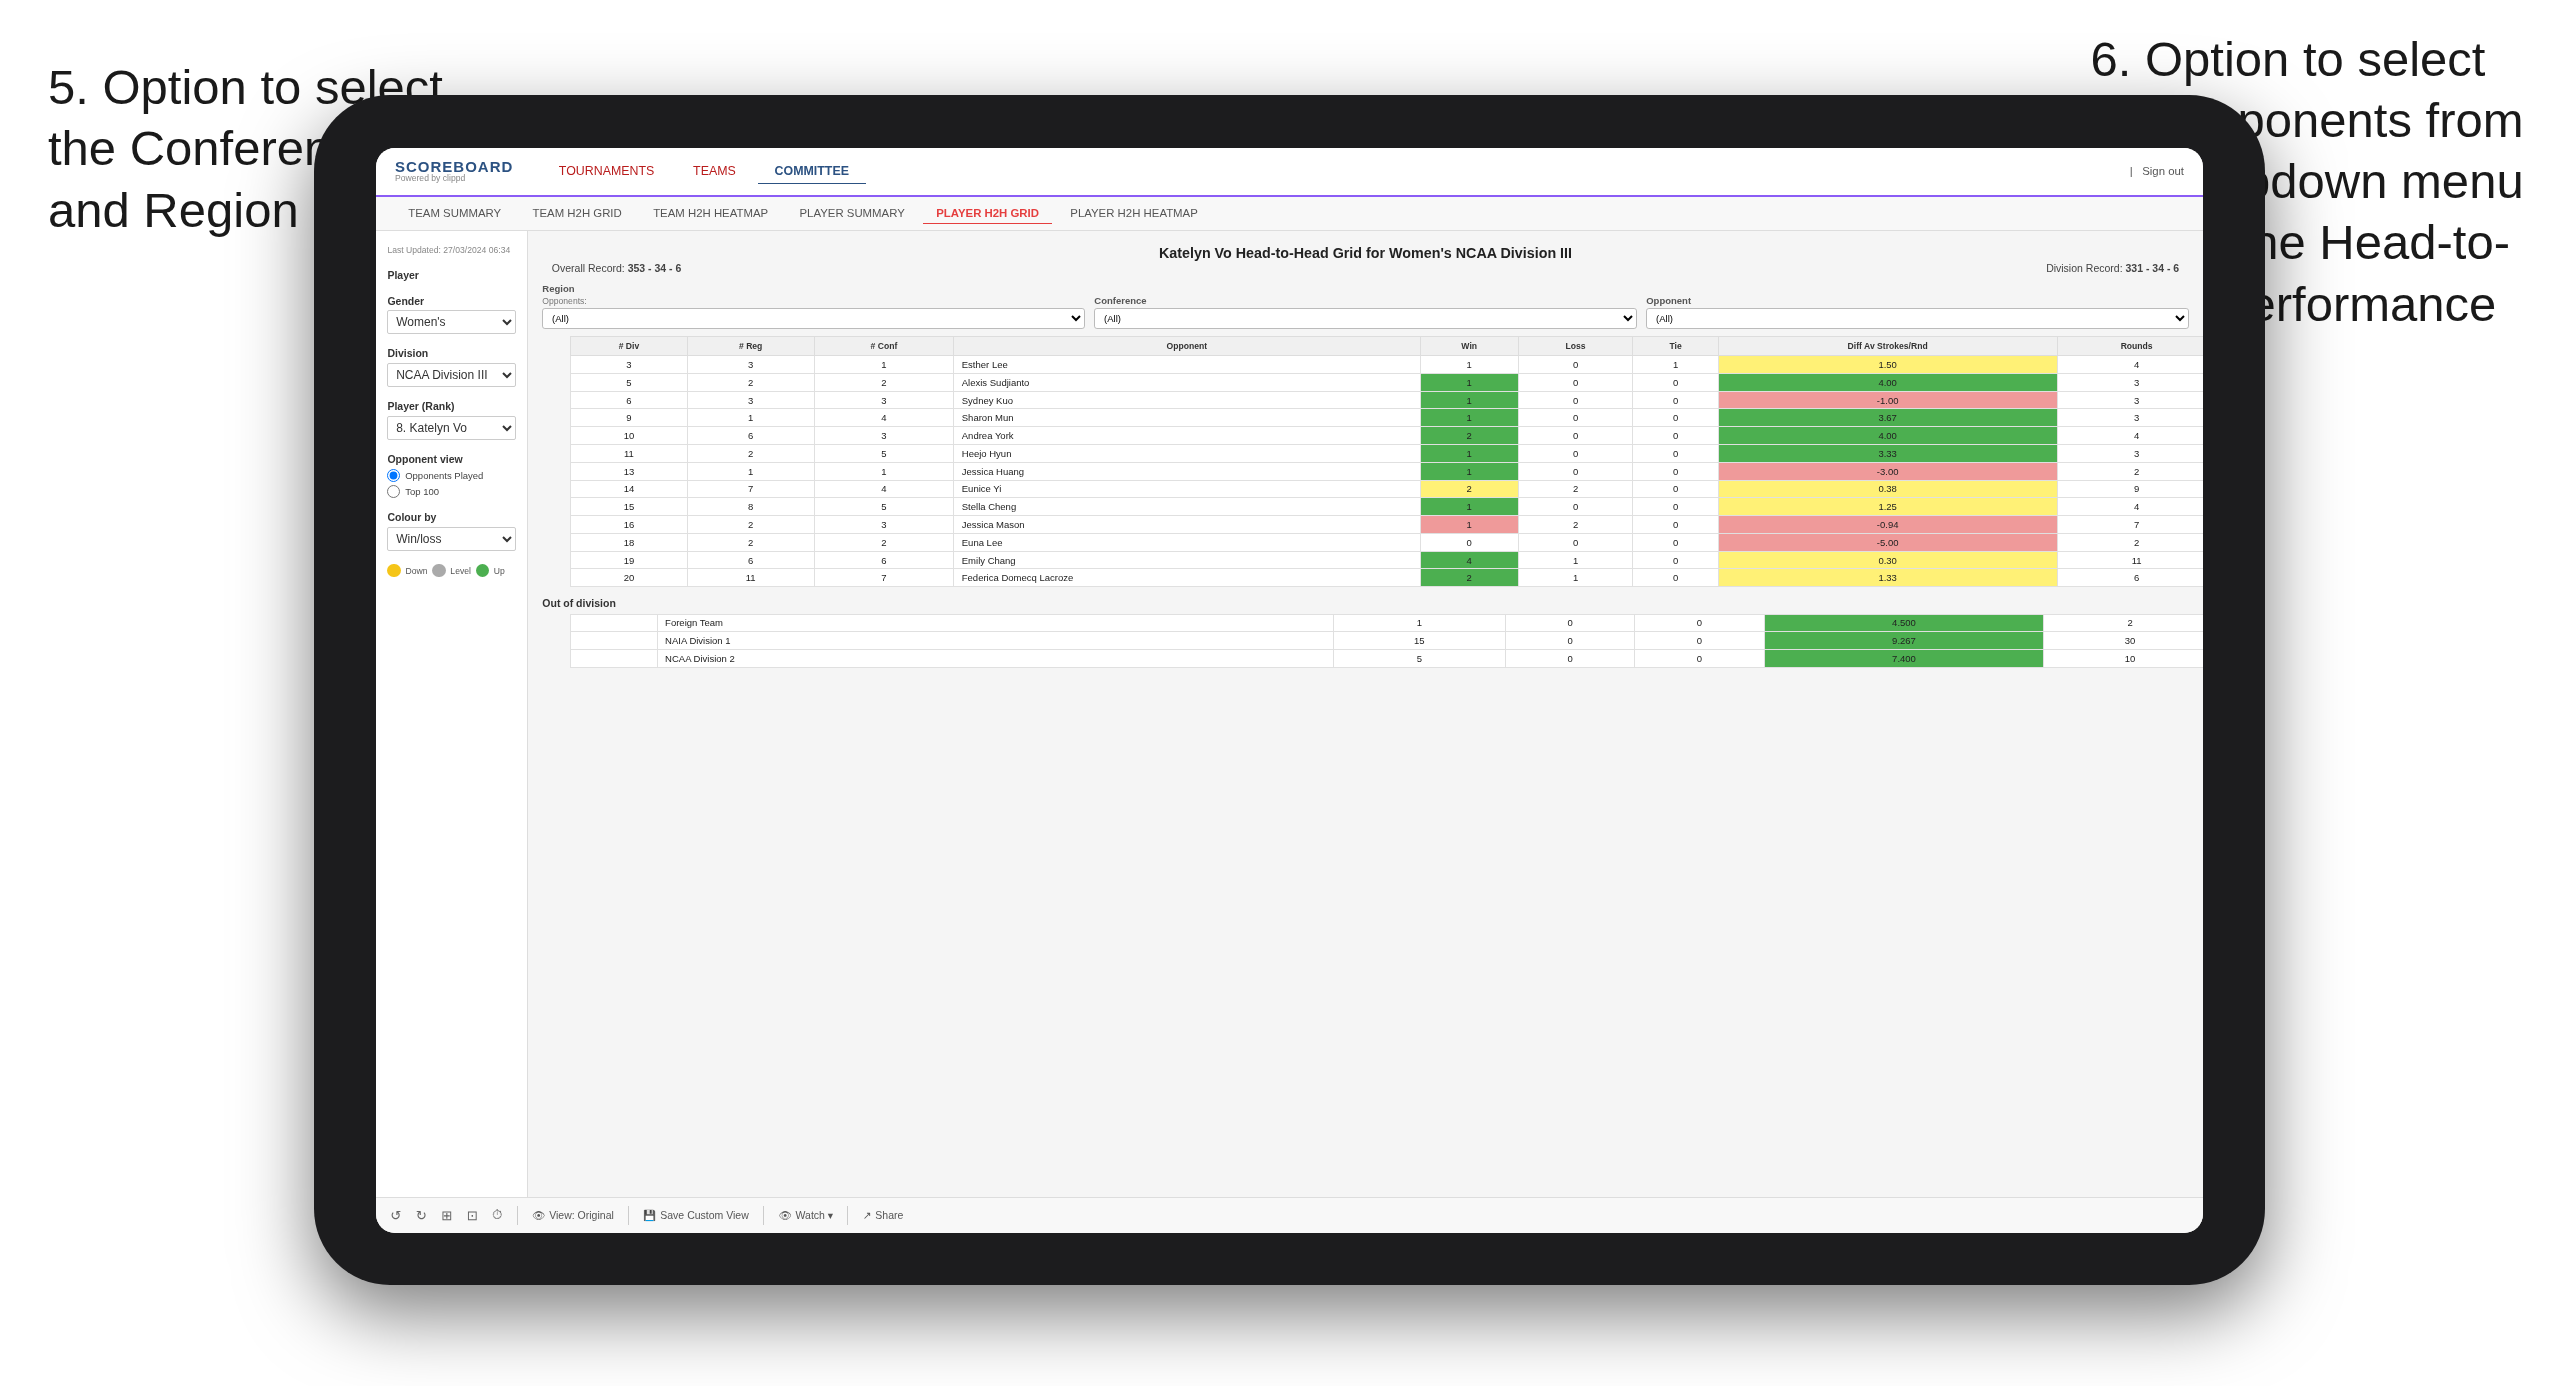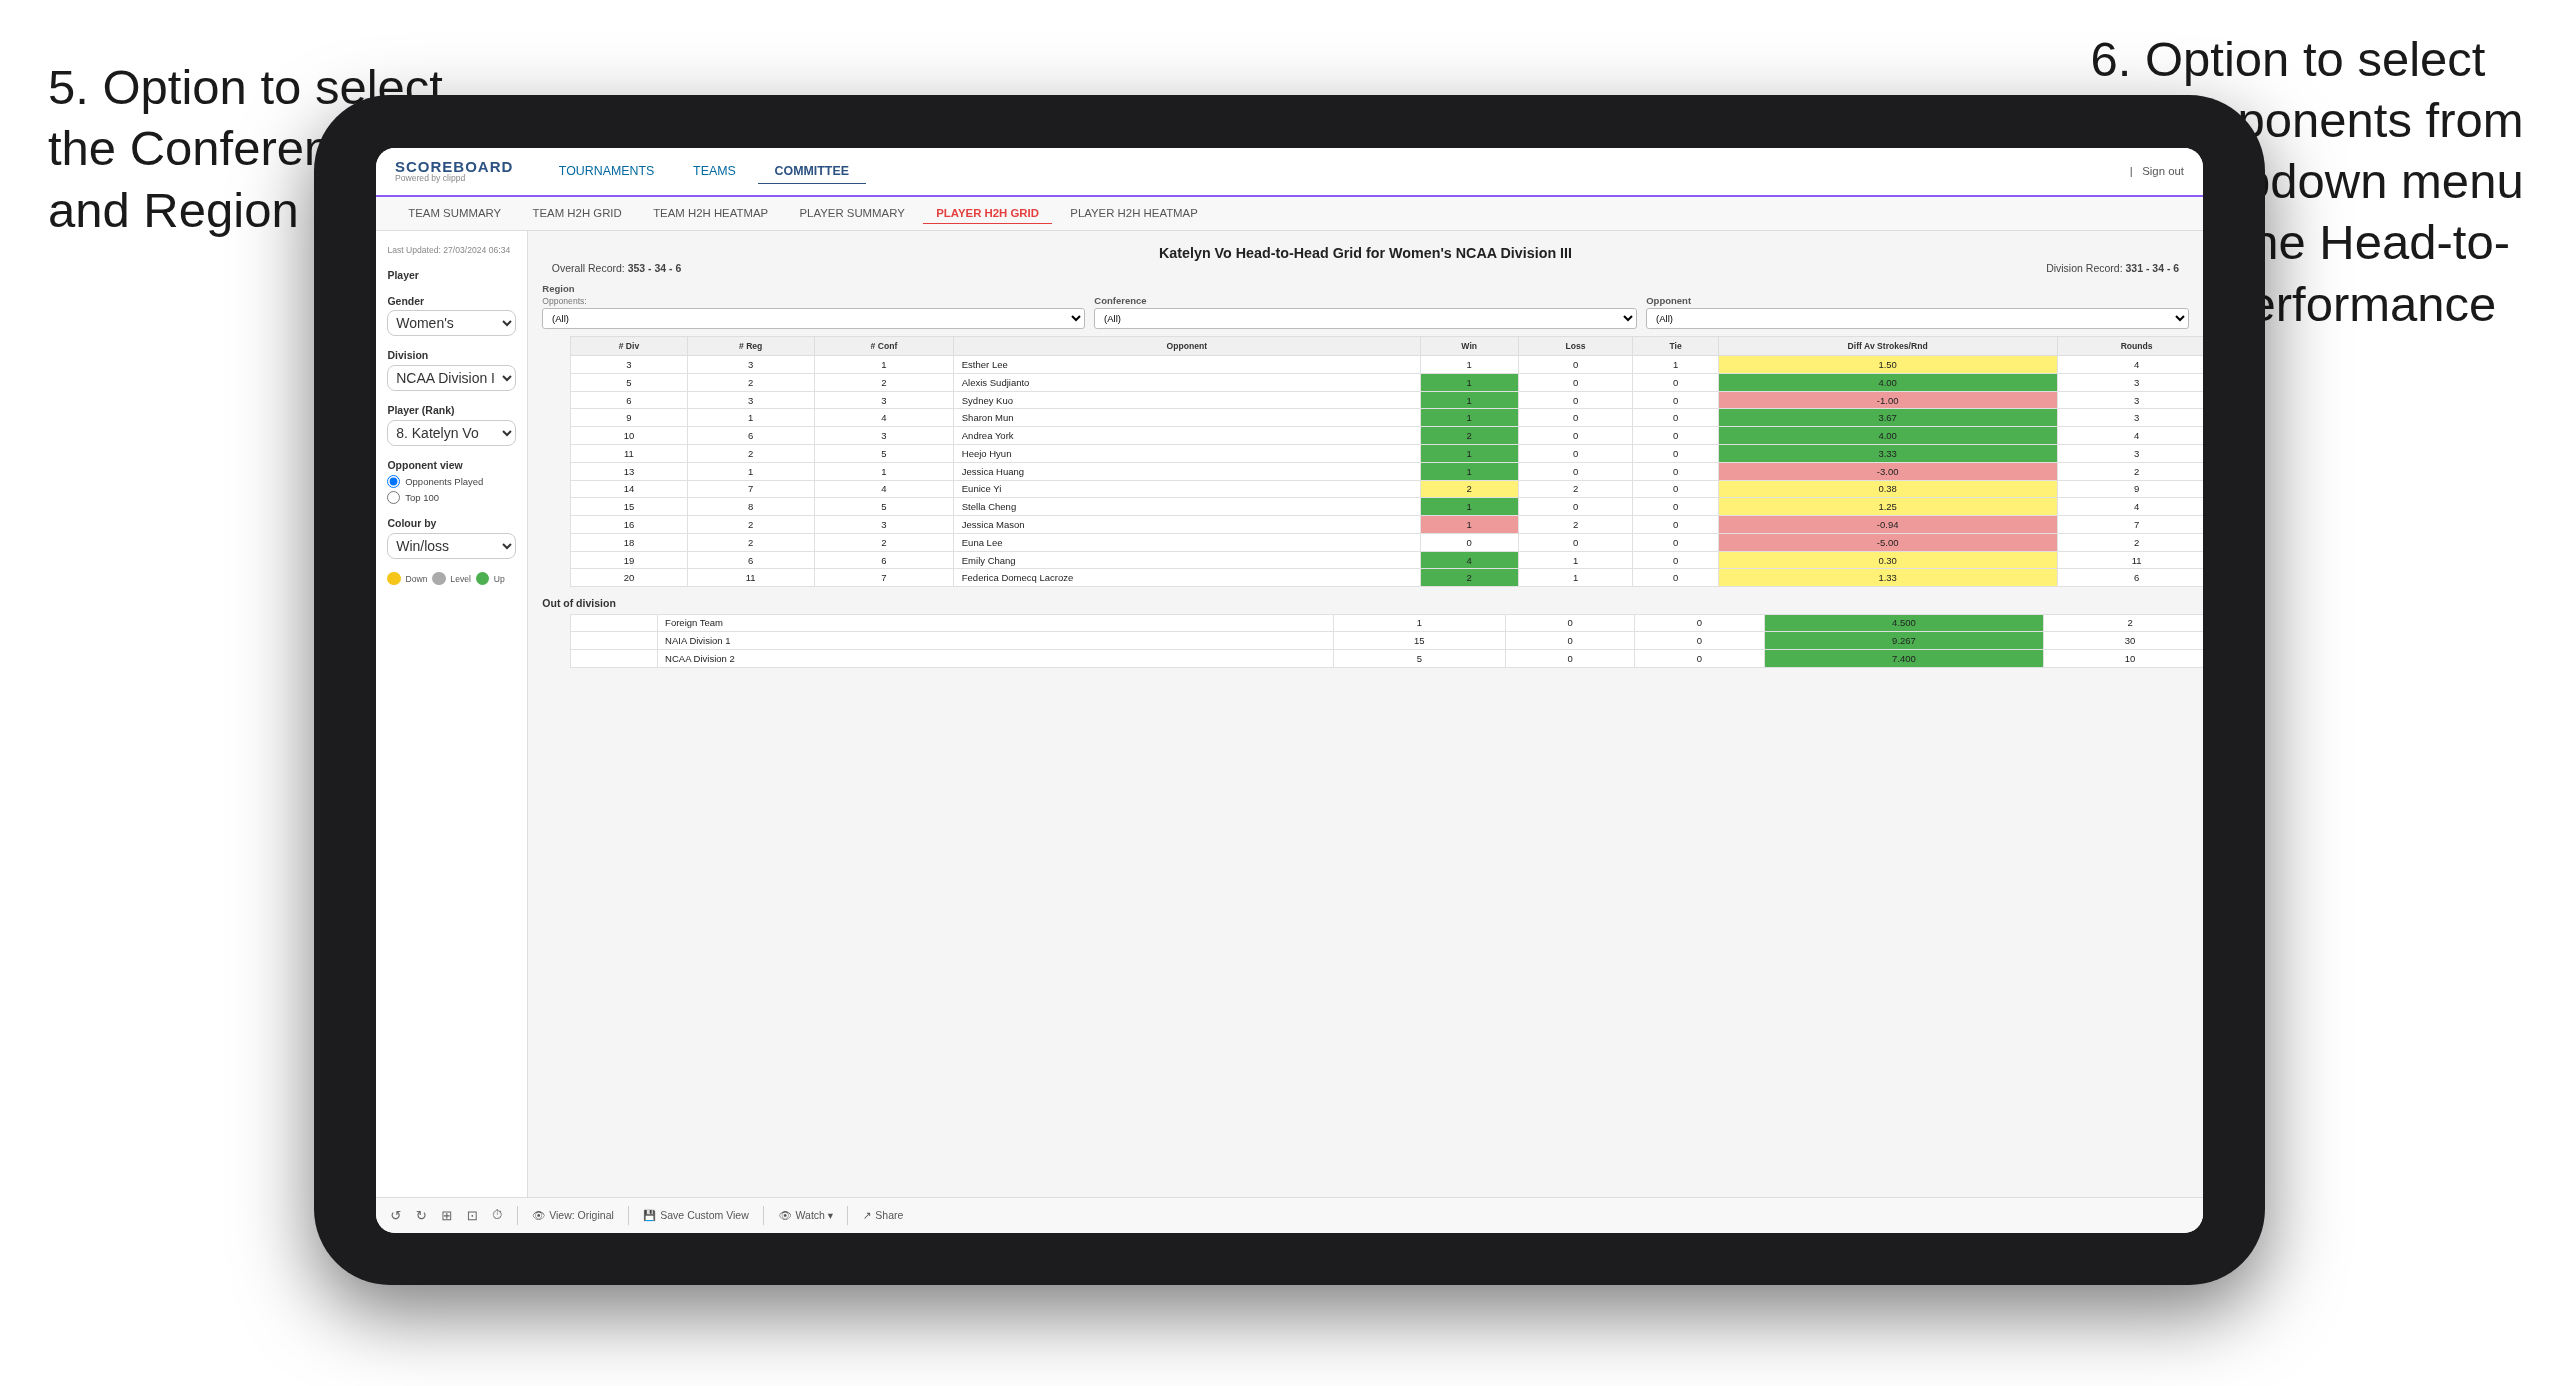--- a/index.html
+++ b/index.html
@@ -95,21 +95,21 @@
 
     .nav-tabs-top {
       display: flex;
       gap: 4.8px;
       flex: 1;
     }
 
     .nav-tab-top {
       padding: 5.7px 17px;
       font-size: 12.4px;
-      color: #0369a1;
+      color: #b91c1c;
       cursor: pointer;
       border-bottom: 1.9px solid transparent;
     }
 
     .nav-tab-top.active {
       color: #2c5282;
       font-weight: 600;
       border-bottom: 1.9px solid #2c5282;
     }
 
@@ -178,24 +178,24 @@
 
     .sidebar-label {
       font-size: 10.5px;
       font-weight: 700;
       color: #333;
       margin-bottom: 3.8px;
     }
 
     .sidebar-select {
       width: 100%;
-      font-size: 14px;
+      font-size: 12px;
       padding: 2.9px 3.8px;
       border: 1px solid #ccc;
-      border-radius: 8px;
+      border-radius: 2px;
       background: #fff;
       color: #333;
     }
 
     .sidebar-radio-group {
       display: flex;
       flex-direction: column;
       gap: 2.9px;
     }
 

